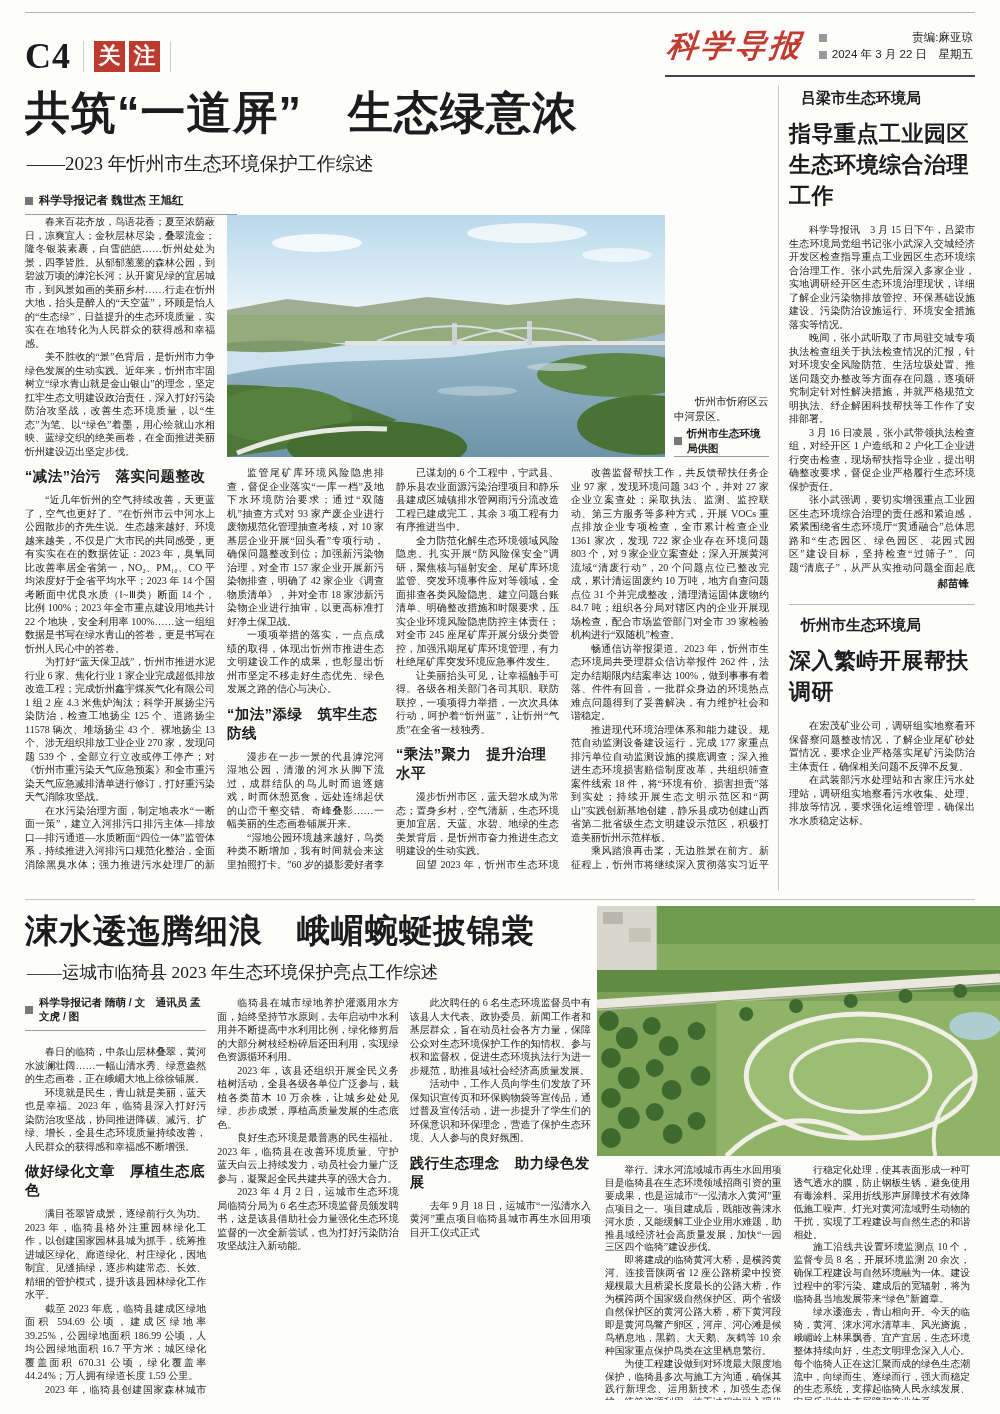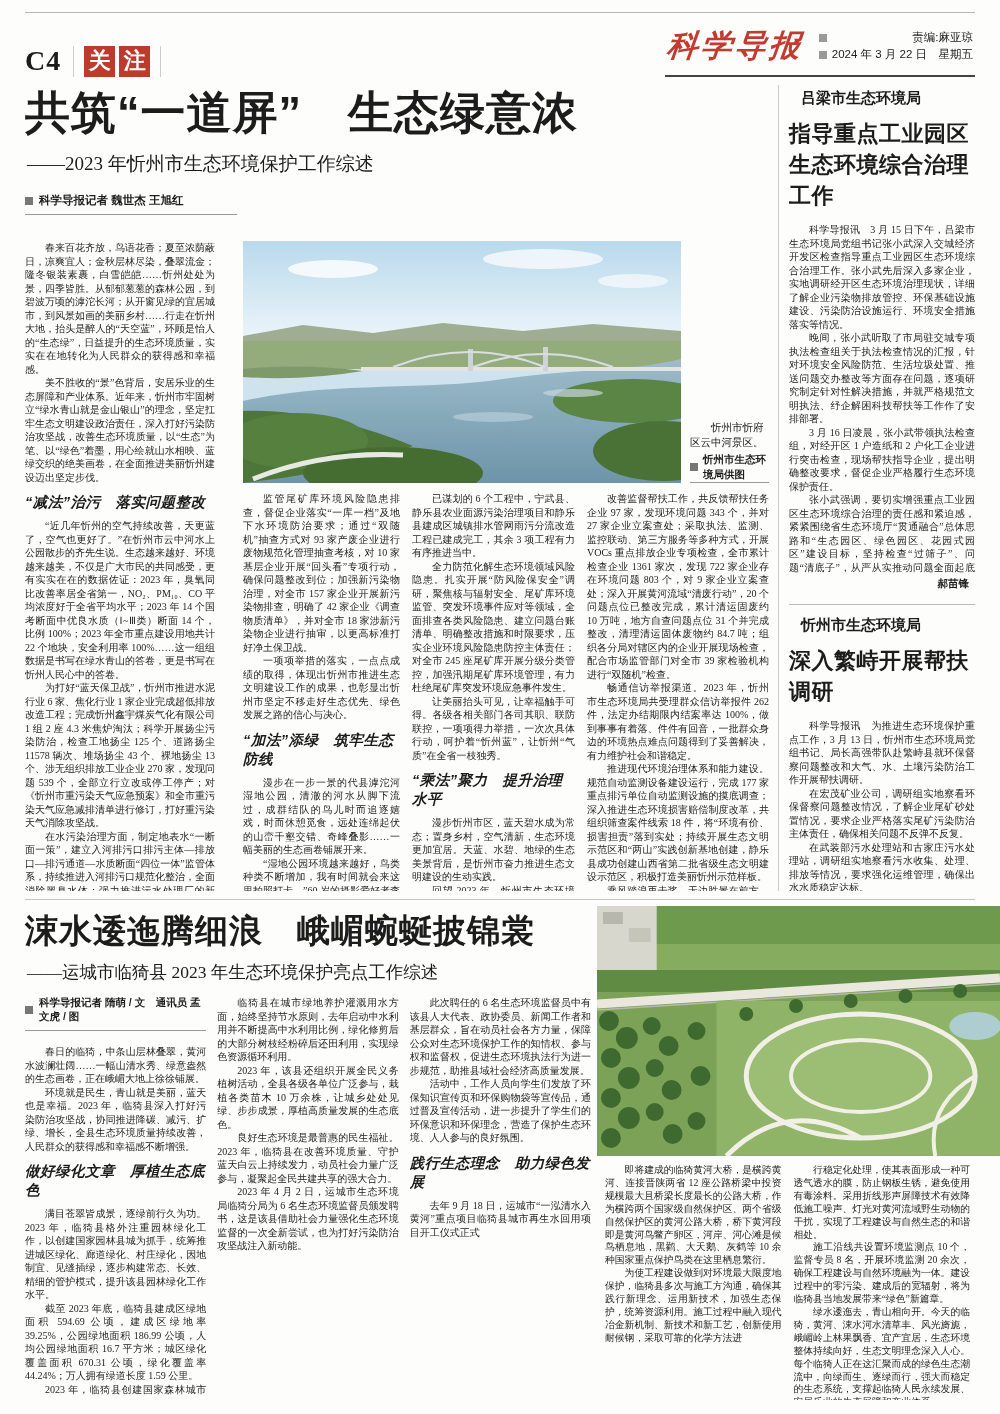--- a/index.html
+++ b/index.html
@@ -3,50 +3,50 @@
 <meta charset="utf-8">
 <style>
   html,body{margin:0;padding:0;background:#e8e8e4;}
   .page{width:1000px;height:1414px;margin:0 auto;background:#fdfdfb;position:relative;
         font-family:"Liberation Serif",serif;color:#1c1c1c;overflow:hidden;}
   .toprule{border-top:1px solid #b5b5b5;margin:12px 25px 0 25px;}
 
   
   .header{display:flex;justify-content:space-between;align-items:flex-end;padding:10px 25px 4px 25px;}
   .h-left{display:flex;align-items:center;gap:12px;}
-  .edition{font-size:28px;font-weight:bold;letter-spacing:1px;}
+  .edition{font-size:36px;font-weight:bold;letter-spacing:1px;}
   .tags{display:flex;gap:4px;padding:0 10px;border-left:1px solid #ccc;border-right:1px solid #ccc;}
   .tag{width:31px;height:31px;background:#bd3a2f;color:#fff;display:flex;align-items:center;justify-content:center;
        font-family:"Liberation Sans",sans-serif;font-weight:bold;font-size:22px;}
   .h-right{display:flex;align-items:center;gap:16px;border-bottom:2px solid #444;padding:2px 2px 8px 2px;}
   .masthead{color:#c23b30;font-size:31px;font-weight:bold;font-style:italic;letter-spacing:3px;
             font-family:"DejaVu Serif",serif;transform:skewX(-6deg);}
   .pubinfo{font-size:11.5px;font-family:"Liberation Sans",sans-serif;color:#222;}
   .pubrow{display:flex;align-items:center;gap:5px;margin:2px 0;justify-content:space-between;}
   .sq{width:8px;height:8px;background:#999;flex:none;}
   .sq.dark{background:#777;}
 
   
   .copy p{font-size:10px;line-height:13.5px;text-align:justify;text-indent:2em;margin:0;}
   .copy h4.colhead{font-family:"Liberation Sans",sans-serif;font-size:14.5px;font-weight:bold;
-                   margin:9px 0 7px 0;letter-spacing:.5px;text-align:left;font-style:italic;}
+                   margin:9px 0 7px 0;letter-spacing:.5px;text-align:left;}
 
   
   .upper{display:flex;padding:4px 25px 0 25px;height:806px;overflow:hidden;}
   .main-left{width:744px;flex:none;}
   .vband{width:1px;background:#c8c8c6;margin-left:9px;flex:none;}
   .sidebar{flex:1;padding-left:10px;overflow:hidden;}
 
   .headline{font-family:"Liberation Sans",sans-serif;font-weight:900;font-size:45px;line-height:52px;
             letter-spacing:1px;margin:2px 0 12px 0;}
   .deck{font-size:19px;margin:0 0 16px 2px;}
   .byline{display:flex;align-items:center;gap:6px;font-size:11.5px;font-weight:bold;
           font-family:"Liberation Sans",sans-serif;border-bottom:1px solid #9a9a9a;
           padding-bottom:6px;width:212px;text-align:right;}
-  .main-body{display:flex;gap:28px;margin-top:26px;height:655px;overflow:hidden;}
+  .main-body{display:flex;gap:12px;margin-top:0;height:655px;overflow:hidden;}
   .mcol1{width:190px;flex:none;overflow:hidden;}
   .right-flow{flex:1;display:flex;flex-direction:column;min-width:0;}
   .photo-row{display:flex;gap:9px;height:242px;flex:none;}
   .main-photo{width:438px;height:242px;flex:none;background:#cfe3ee;}
   .capbox{flex:1;display:flex;flex-direction:column;justify-content:flex-end;
           border-bottom:1px solid #9a9a9a;font-size:10.5px;line-height:15px;}
   .cap2{display:flex;align-items:center;gap:5px;font-weight:bold;
         font-family:"Liberation Sans",sans-serif;margin-top:2px;font-size:10.5px;}
   .cols-row{display:flex;gap:12px;margin-top:9px;flex:1;overflow:hidden;}
   .mcol2{width:157px;flex:none;overflow:hidden;}
@@ -118,21 +118,21 @@
       <div class="headline">共筑“一道屏”　生态绿意浓</div>
       <div class="deck">——2023 年忻州市生态环境保护工作综述</div>
       <div class="byline">
         <span class="sq dark"></span>
         <span>科学导报记者 魏世杰 王旭红</span>
       </div>
 
       <div class="main-body">
         <div class="mcol1 copy">
             <p>春来百花齐放，鸟语花香；夏至浓荫蔽日，凉爽宜人；金秋层林尽染，叠翠流金；隆冬银装素裹，白雪皑皑……忻州处处为景，四季皆胜。从郁郁葱葱的森林公园，到碧波万顷的滹沱长河；从开窗见绿的宜居城市，到风景如画的美丽乡村……行走在忻州大地，抬头是醉人的“天空蓝”，环顾是怡人的“生态绿”，日益提升的生态环境质量，实实在在地转化为人民群众的获得感和幸福感。</p>
-            <p>美不胜收的“景”色背后，安居乐业的生态屏障和产业体系。近年来，忻州市牢固树立“绿水青山就是金山银山”的理念，坚定扛牢生态文明建设政治责任，深入打好污染防治攻坚战，改善生态环境质量，以“生态”为笔、以“绿色”着墨，用心绘就山水相映、蓝绿交织的绝美画卷，在全面推进美丽忻州建设迈出坚定步伐。</p>
+            <p>美不胜收的“景”色背后，是忻州市力争绿色发展的生动实践。近年来，忻州市牢固树立“绿水青山就是金山银山”的理念，坚定扛牢生态文明建设政治责任，深入打好污染防治攻坚战，改善生态环境质量，以“生态”为笔、以“绿色”着墨，用心绘就山水相映、蓝绿交织的绝美画卷，在全面推进美丽忻州建设迈出坚定步伐。</p>
             <h4 class="colhead">“减法”治污　落实问题整改</h4>
             <p>“近几年忻州的空气持续改善，天更蓝了，空气也更好了。”在忻州市云中河水上公园散步的齐先生说。生态越来越好、环境越来越美，不仅是广大市民的共同感受，更有实实在在的数据佐证：2023 年，臭氧同比改善率居全省第一，NO₂、PM₁₀、CO 平均浓度好于全省平均水平；2023 年 14 个国考断面中优良水质（Ⅰ~Ⅲ类）断面 14 个，比例 100%；2023 年全市重点建设用地共计 22 个地块，安全利用率 100%……这一组组数据是书写在绿水青山的答卷，更是书写在忻州人民心中的答卷。</p>
             <p>为打好“蓝天保卫战”，忻州市推进水泥行业 6 家、焦化行业 1 家企业完成超低排放改造工程；完成忻州鑫宇煤炭气化有限公司 1 组 2 座 4.3 米焦炉淘汰；科学开展扬尘污染防治，检查工地扬尘 125 个、道路扬尘 11578 辆次、堆场扬尘 43 个、裸地扬尘 13 个、涉无组织排放工业企业 270 家，发现问题 539 个，全部立行立改或停工停产；对《忻州市重污染天气应急预案》和全市重污染天气应急减排清单进行修订，打好重污染天气消除攻坚战。</p>
             <p>在水污染治理方面，制定地表水“一断面一策”，建立入河排污口排污主体—排放口—排污通道—水质断面“四位一体”监管体系，持续推进入河排污口规范化整治，全面消除黑臭水体；强力推进污水处理厂的新建、扩容、保温、提标和城镇雨污合流制排水管网改造工作，岢岚、五寨、神池三县污水处理厂完成提标改造，宁武、河曲、云中污水处理厂完成保（提）温工程；强化排水管控，对安装在线监控的排水企业实施 24 小时监管，建立日预警、周研判、月通报工作机制，约谈预警不达标断面所在县（市、区）政府，限期整改，现场督办。</p>
           </div>
 
         <div class="right-flow">
           <div class="photo-row">
 
             <svg class="main-photo" viewBox="0 0 438 242" preserveAspectRatio="none">
@@ -216,21 +216,20 @@
             <p>3 月 16 日凌晨，张小武带领执法检查组，对经开区 1 户造纸和 2 户化工企业进行突击检查，现场帮扶指导企业，提出明确整改要求，督促企业严格履行生态环境保护责任。</p>
             <p>张小武强调，要切实增强重点工业园区生态环境综合治理的责任感和紧迫感，紧紧围绕省生态环境厅“贯通融合”总体思路和“生态园区、绿色园区、花园式园区”建设目标，坚持检查“过筛子”、问题“清底子”，从严从实推动问题全面起底清仓，严厉打击恶意环境违法行为，坚决打赢重点工业园区污染防治攻坚战。</p>
           </div>
         <div class="sb-author">郝苗锋</div>
       </div>
       <div class="sb-divider"></div>
       <div>
         <div class="kicker">忻州市生态环境局</div>
         <div class="sb-headline">深入繁峙开展帮扶调研</div>
         <div class="sb-body second copy">
-            <p>科学导报讯　为推进生态环境保护重点工作，3 月 13 日，忻州市生态环境局党组书记、局长高强带队赴繁峙县就环保督察问题整改和大气、水、土壤污染防治工作开展帮扶调研。</p>
             <p>在宏茂矿业公司，调研组实地察看环保督察问题整改情况，了解企业尾矿砂处置情况，要求企业严格落实尾矿污染防治主体责任，确保相关问题不反弹不反复。</p>
             <p>在武装部污水处理站和古家庄污水处理站，调研组实地察看污水收集、处理、排放等情况，要求强化运维管理，确保出水水质稳定达标。</p>
           </div>
 
       </div>
     </div>
   </div>
 
   <div class="secrule"></div>
 
@@ -306,20 +305,21 @@
             <circle cx="150" cy="108" r="7"></circle>
             <circle cx="200" cy="100" r="7"></circle>
           <circle cx="255" cy="95" r="7"></circle>
             <circle cx="310" cy="90" r="7"></circle>
             <circle cx="365" cy="85" r="7"></circle>
         </g>
         <ellipse cx="380" cy="120" rx="26" ry="14" fill="#aecdd0"></ellipse>
       </svg>
       <div class="br-cols">
         <div class="brcol copy">
+            <p>举行。涑水河流域城市再生水回用项目是临猗县在生态环境领域招商引资的重要成果，也是运城市“一泓清水入黄河”重点项目之一。项目建成后，既能改善涑水河水质，又能缓解工业企业用水难题，助推县域经济社会高质量发展，加快“一园三区四个临猗”建设步伐。</p>
             <p>即将建成的临猗黄河大桥，是横跨黄河、连接晋陕两省 12 座公路桥梁中投资规模最大且桥梁长度最长的公路大桥，作为横跨两个国家级自然保护区、两个省级自然保护区的黄河公路大桥，桥下黄河段即是黄河鸟鳖产卵区，河岸、河心滩是候鸟栖息地，黑鹳、大天鹅、灰鹤等 10 余种国家重点保护鸟类在这里栖息繁衍。</p>
             <p>为使工程建设做到对环境最大限度地保护，临猗县多次与施工方沟通，确保其践行新理念、运用新技术，加强生态保护，统筹资源利用。施工过程中融入现代冶金新机制、新技术和新工艺，创新使用耐候钢，采取可靠的化学方法进</p>
           </div>
         <div class="brcol copy">
             <p>行稳定化处理，使其表面形成一种可透气透水的膜，防止钢板生锈，避免使用有毒涂料。采用折线形声屏障技术有效降低施工噪声、灯光对黄河流域野生动物的干扰，实现了工程建设与自然生态的和谐相处。</p>
             <p>施工沿线共设置环境监测点 10 个，监督专员 8 名，开展环境监测 20 余次，确保工程建设与自然环境融为一体。建设过程中的零污染、建成后的宽辐射，将为临猗县当地发展带来“绿色”新篇章。</p>
             <p>绿水逶迤去，青山相向开。今天的临猗，黄河、涑水河水清草丰、风光旖旎，峨嵋岭上林果飘香、宜产宜居，生态环境整体持续向好，生态文明理念深入人心。每个临猗人正在这汇聚而成的绿色生态潮流中，向绿而生、逐绿而行，强大而稳定的生态系统，支撑起临猗人民永续发展、安居乐业的生态屏障和产业体系。</p>
           </div>
       </div>
     </div>

